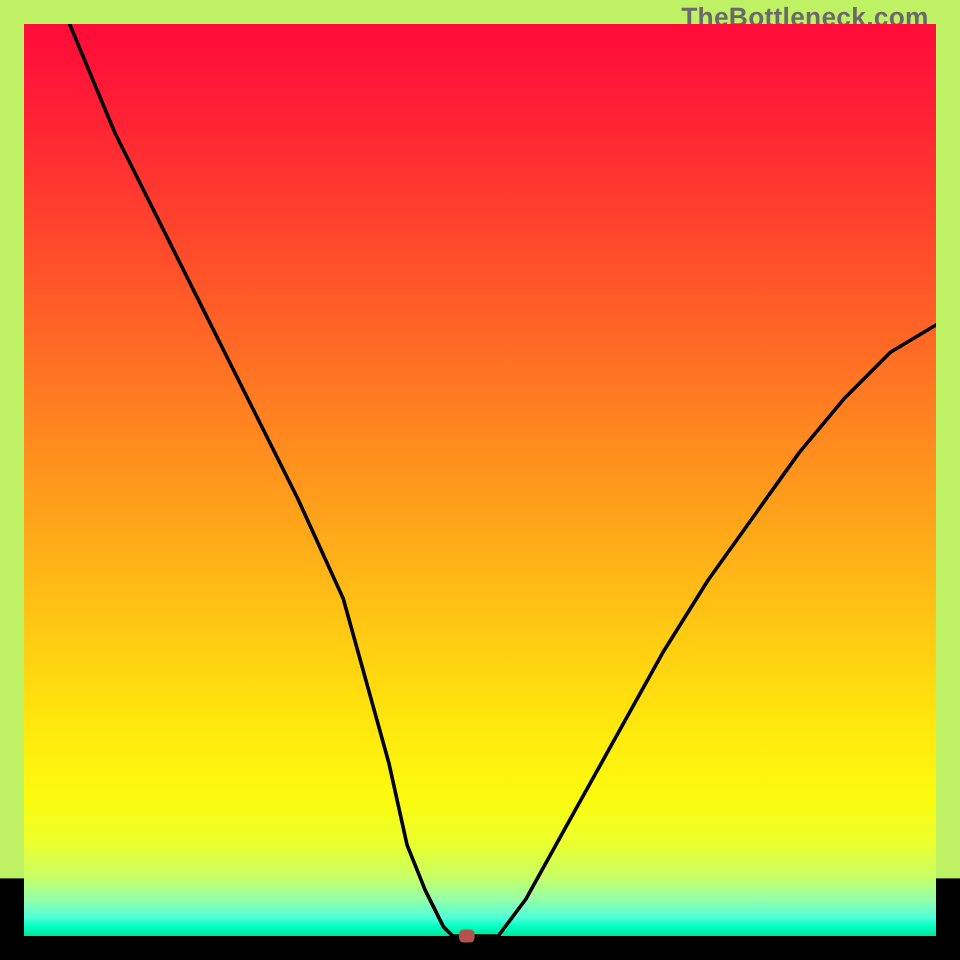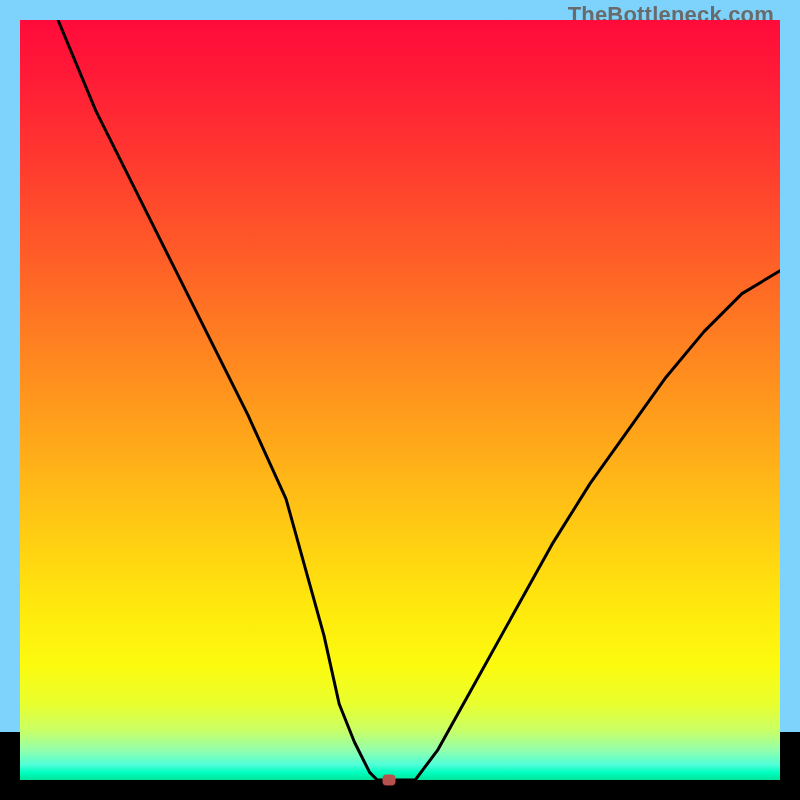--- a/index.html
+++ b/index.html
@@ -1,21 +1,21 @@
 <!DOCTYPE html>
 <html><head>
 <meta charset="utf-8">
 <style>
   * { margin: 0; padding: 0; box-sizing: border-box; }
   html, body { width: 800px; height: 800px; overflow: hidden; background: #000; }
   .frame {
     position: relative;
     width: 800px;
     height: 732px;
-    background: #7dd3fc;
+    background: #bef264;
   }
   .plot-area {
     position: absolute;
     left: 20px;
     top: 20px;
     width: 760px;
     height: 760px;
     background: linear-gradient(to bottom,
       #ff0b3a 0%,
       #ff1a37 7%,

